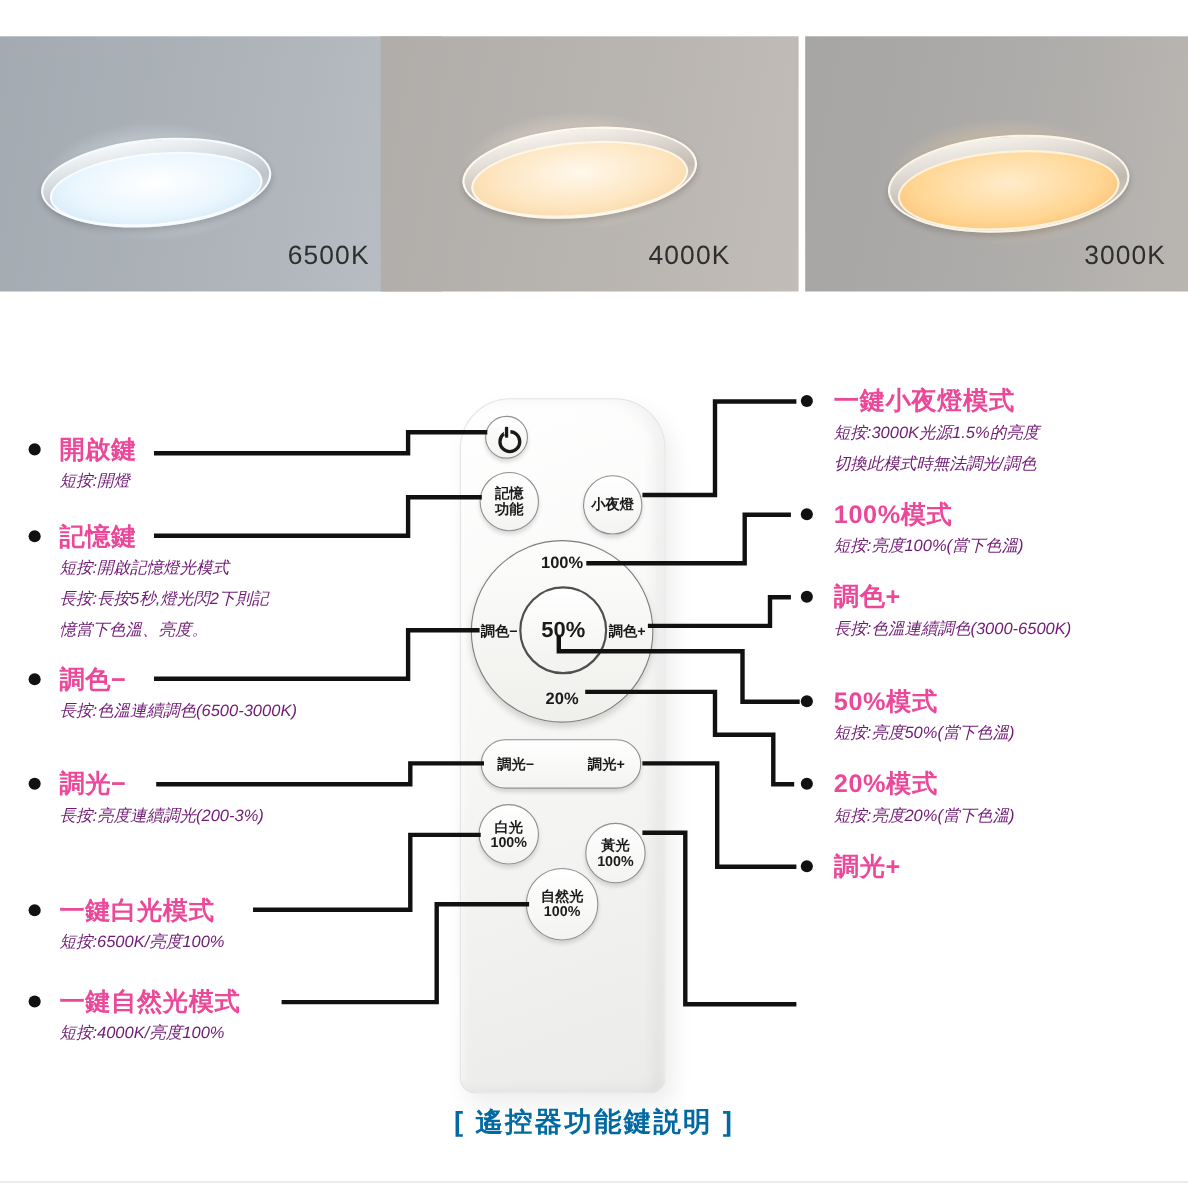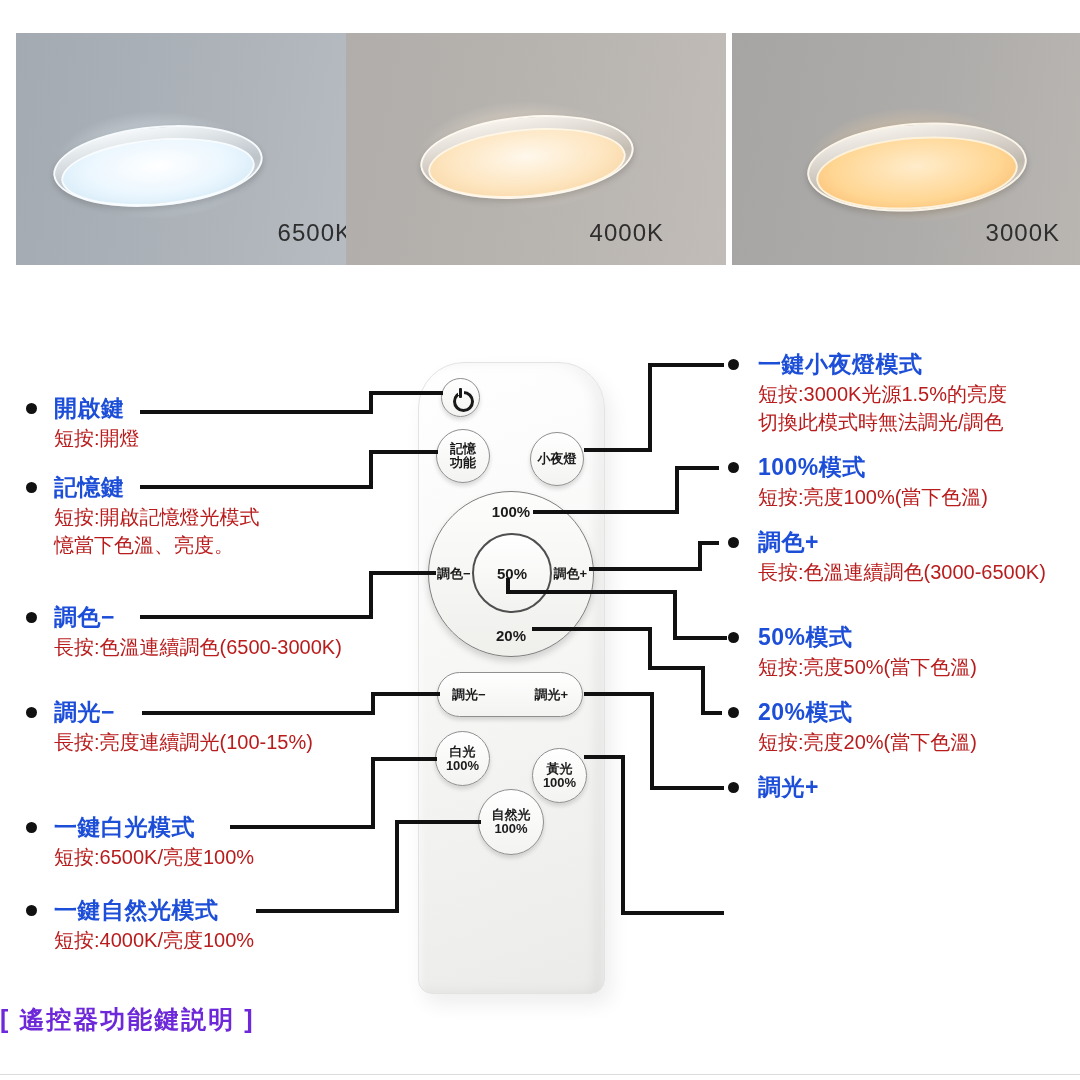--- a/index.html
+++ b/index.html
@@ -6,21 +6,21 @@
   body{
     width:1080px;height:1080px;position:relative;overflow:hidden;
     background:#ffffff;
     font-family:"Liberation Sans","DejaVu Sans",sans-serif;
     color:#1a1a1a;
   }
   .stage{position:absolute;inset:0;}
 
   
   .photo{position:absolute;top:33px;height:232px;overflow:hidden;}
-  .photo.p1{left:16px;width:402px;background:linear-gradient(100deg,#a3aab1 0%,#aeb4ba 55%,#bac0c5 100%);}
+  .photo.p1{left:0;width:402px;background:linear-gradient(100deg,#a3aab1 0%,#aeb4ba 55%,#bac0c5 100%);}
   .photo.p2{left:346px;width:380px;background:linear-gradient(100deg,#b0adaa 0%,#b8b4b0 55%,#c1bcb7 100%);}
   .photo.p3{left:732px;width:352px;background:linear-gradient(100deg,#a6a5a3 0%,#aeacaa 55%,#b9b6b2 100%);}
   .photo-label{position:absolute;font-size:24px;color:#2e2e2e;letter-spacing:1px;}
   .lamp-glow{position:absolute;border-radius:50%;}
   .lamp-ring{position:absolute;border-radius:50%;box-shadow:0 3px 6px rgba(0,0,0,.18);}
   .lamp-face{position:absolute;border-radius:50%;}
   
   .p1 .lamp-glow{left:0;top:57px;width:280px;height:150px;background:radial-gradient(closest-side,rgba(235,248,255,.95),rgba(235,248,255,0) 72%);}
   .p1 .lamp-ring{left:37px;top:93px;width:206px;height:76px;transform:rotate(-5deg);background:linear-gradient(175deg,#f3f7f9 8%,#bcc3c9 60%,#dde3e7 100%);border:2px solid #f6fafc;}
   .p1 .lamp-face{left:45px;top:106px;width:190px;height:62px;transform:rotate(-5deg);background:radial-gradient(ellipse at 50% 40%,#ffffff 0%,#eaf6fe 55%,#d2e8f6 88%);border:2px solid #f8fcff;}
@@ -69,48 +69,48 @@
     position:absolute;left:43px;top:41px;width:76px;height:76px;border-radius:50%;
     background:linear-gradient(180deg,#ffffff 0%,#f2f2f0 100%);
     border:2px solid #4f4f4f;
     display:flex;align-items:center;justify-content:center;
   }
   .ring-lab{position:absolute;font-size:15px;font-weight:bold;color:#1b1b1b;white-space:nowrap;}
   .ring-lab.top{left:50%;top:11px;transform:translateX(-50%);}
   .ring-lab.bottom{left:50%;bottom:12px;transform:translateX(-50%);}
   .ring-lab.left{left:8px;top:50%;transform:translateY(-50%);font-size:13px;}
   .ring-lab.right{right:6px;top:50%;transform:translateY(-50%);font-size:13px;}
-  .ring-lab.center{font-size:15px;}
+  .ring-lab.center{font-size:20px;}
   .pill{
     position:absolute;left:437px;top:672px;width:146px;height:45px;border-radius:23px;
     background:linear-gradient(180deg,#ffffff 0%,#f3f3f1 100%);
     border:1px solid #8f8f8f;box-shadow:0 3px 4px rgba(0,0,0,.14);
     display:flex;align-items:center;justify-content:space-between;padding:0 14px;box-sizing:border-box;
   }
   .pill .l{font-size:13px;font-weight:bold;color:#1b1b1b;white-space:nowrap;}
   .btn-white{left:435px;top:731px;width:53px;height:53px;}
   .btn-yellow{left:532px;top:748px;width:53px;height:53px;}
   .btn-natural{left:478px;top:789px;width:64px;height:64px;}
 
   
   svg.callouts{position:absolute;left:0;top:0;pointer-events:none;}
   svg.callouts polyline{fill:none;stroke:#111111;stroke-width:4;}
 
   
   .note{position:absolute;white-space:nowrap;}
   .note .trow{display:flex;align-items:center;}
   .note .bullet{width:11px;height:11px;border-radius:50%;background:#111;flex:0 0 auto;}
-  .note .title{font-size:23px;font-weight:bold;color:#1d4ed8;margin-left:17px;letter-spacing:.5px;}
-  .note .line{font-size:20px;color:#b91c1c;line-height:28px;margin-left:28px;}
+  .note .title{font-size:23px;font-weight:bold;color:#ec4899;margin-left:17px;letter-spacing:.5px;}
+  .note .line{font-size:15px;color:#701a75;line-height:28px;margin-left:28px;font-style:italic;}
   .note.right .title{margin-left:19px;}
   .note.right .line{margin-left:30px;}
 
   
-  .caption{position:absolute;left:0;right:0;top:1003px;text-align:left;
-    font-size:25px;font-weight:bold;color:#6d28d9;letter-spacing:2px;}
+  .caption{position:absolute;left:0;right:0;top:1003px;text-align:center;
+    font-size:25px;font-weight:bold;color:#0369a1;letter-spacing:2px;}
   .bottom-rule{position:absolute;left:0;top:1074px;width:1080px;height:1px;background:#dcdcdc;}
 </style>
 </head>
 <body>
 
 <div class="stage">
 
   <div class="photo p1">
     <div class="lamp-glow"></div>
     <div class="lamp-ring"></div>
@@ -201,35 +201,36 @@
       <span class="title">開啟鍵</span>
       </div>
     <div class="line">短按:開燈</div>
   </div>
   <div class="note" style="left:26px;top:472px;">
     <div class="trow">
         <span class="bullet"></span>
       <span class="title">記憶鍵</span>
       </div>
     <div class="line">短按:開啟記憶燈光模式</div>
+    <div class="line">長按:長按5秒,燈光閃2下則記</div>
     <div class="line">憶當下色溫、亮度。</div>
   </div>
   <div class="note" style="left:26px;top:602px;">
     <div class="trow">
         <span class="bullet"></span>
       <span class="title">調色−</span>
       </div>
     <div class="line">長按:色溫連續調色(6500-3000K)</div>
   </div>
   <div class="note" style="left:26px;top:697px;">
     <div class="trow">
         <span class="bullet"></span>
       <span class="title">調光−</span>
       </div>
-    <div class="line">長按:亮度連續調光(100-15%)</div>
+    <div class="line">長按:亮度連續調光(200-3%)</div>
   </div>
   <div class="note" style="left:26px;top:812px;">
     <div class="trow">
         <span class="bullet"></span>
       <span class="title">一鍵白光模式</span>
       </div>
     <div class="line">短按:6500K/亮度100%</div>
   </div>
   <div class="note" style="left:26px;top:895px;">
     <div class="trow">

